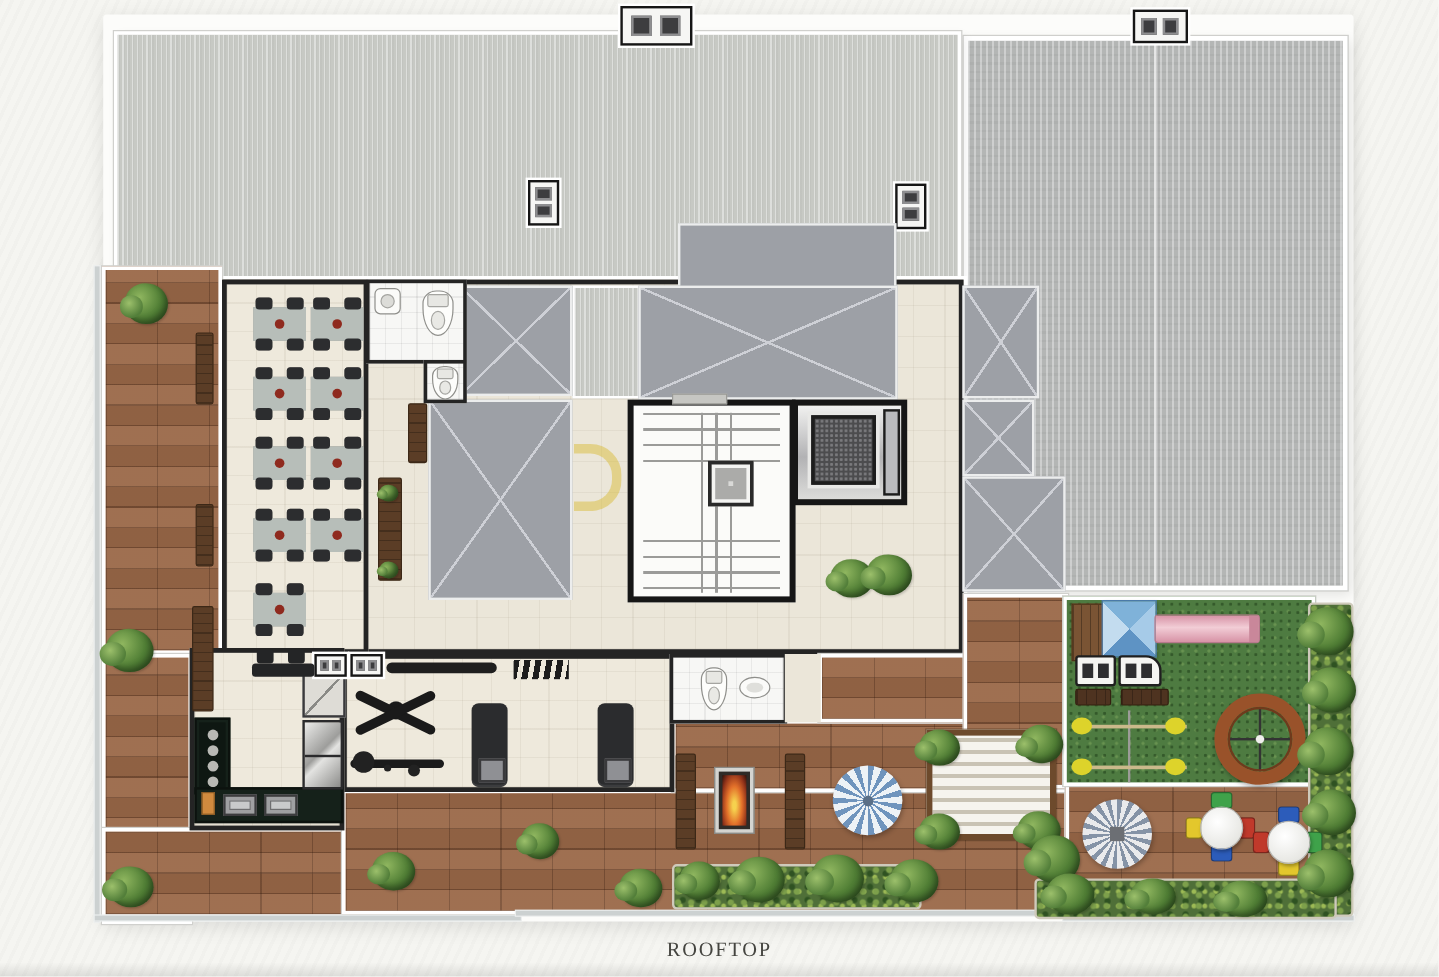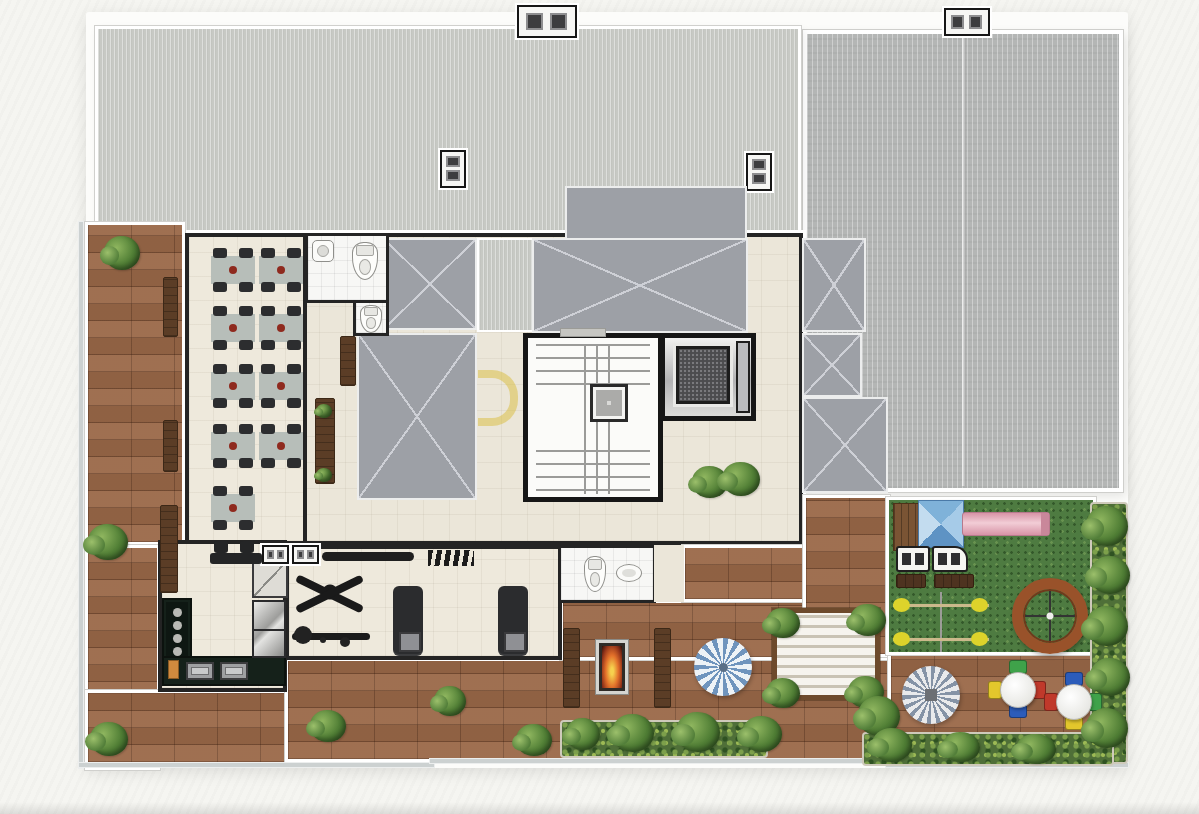--- a/index.html
+++ b/index.html
@@ -325,14 +325,15 @@
       <div class="it plant" style="left: 872px; top: 728px; width: 40px; height: 34px;"></div>
       <div class="it plant" style="left: 942px; top: 732px; width: 38px; height: 30px;"></div>
       <div class="it plant" style="left: 1016px; top: 734px; width: 40px; height: 30px;"></div>
       <div class="it plant" style="left: 1086px; top: 506px; width: 42px; height: 40px;"></div>
       <div class="it plant" style="left: 1090px; top: 556px; width: 40px; height: 38px;"></div>
       <div class="it plant" style="left: 1086px; top: 606px; width: 42px; height: 40px;"></div>
       <div class="it plant" style="left: 1090px; top: 658px; width: 40px; height: 38px;"></div>
       <div class="it plant" style="left: 1086px; top: 708px; width: 42px; height: 40px;"></div>
       <div class="it watermark" style="left: 478px; top: 370px; width: 40px; height: 56px;"></div>
     </div>
+  <div class="caption">ROOFTOP</div>
   <div class="page-bottom"></div>
 </div>
 
 </body></html>

